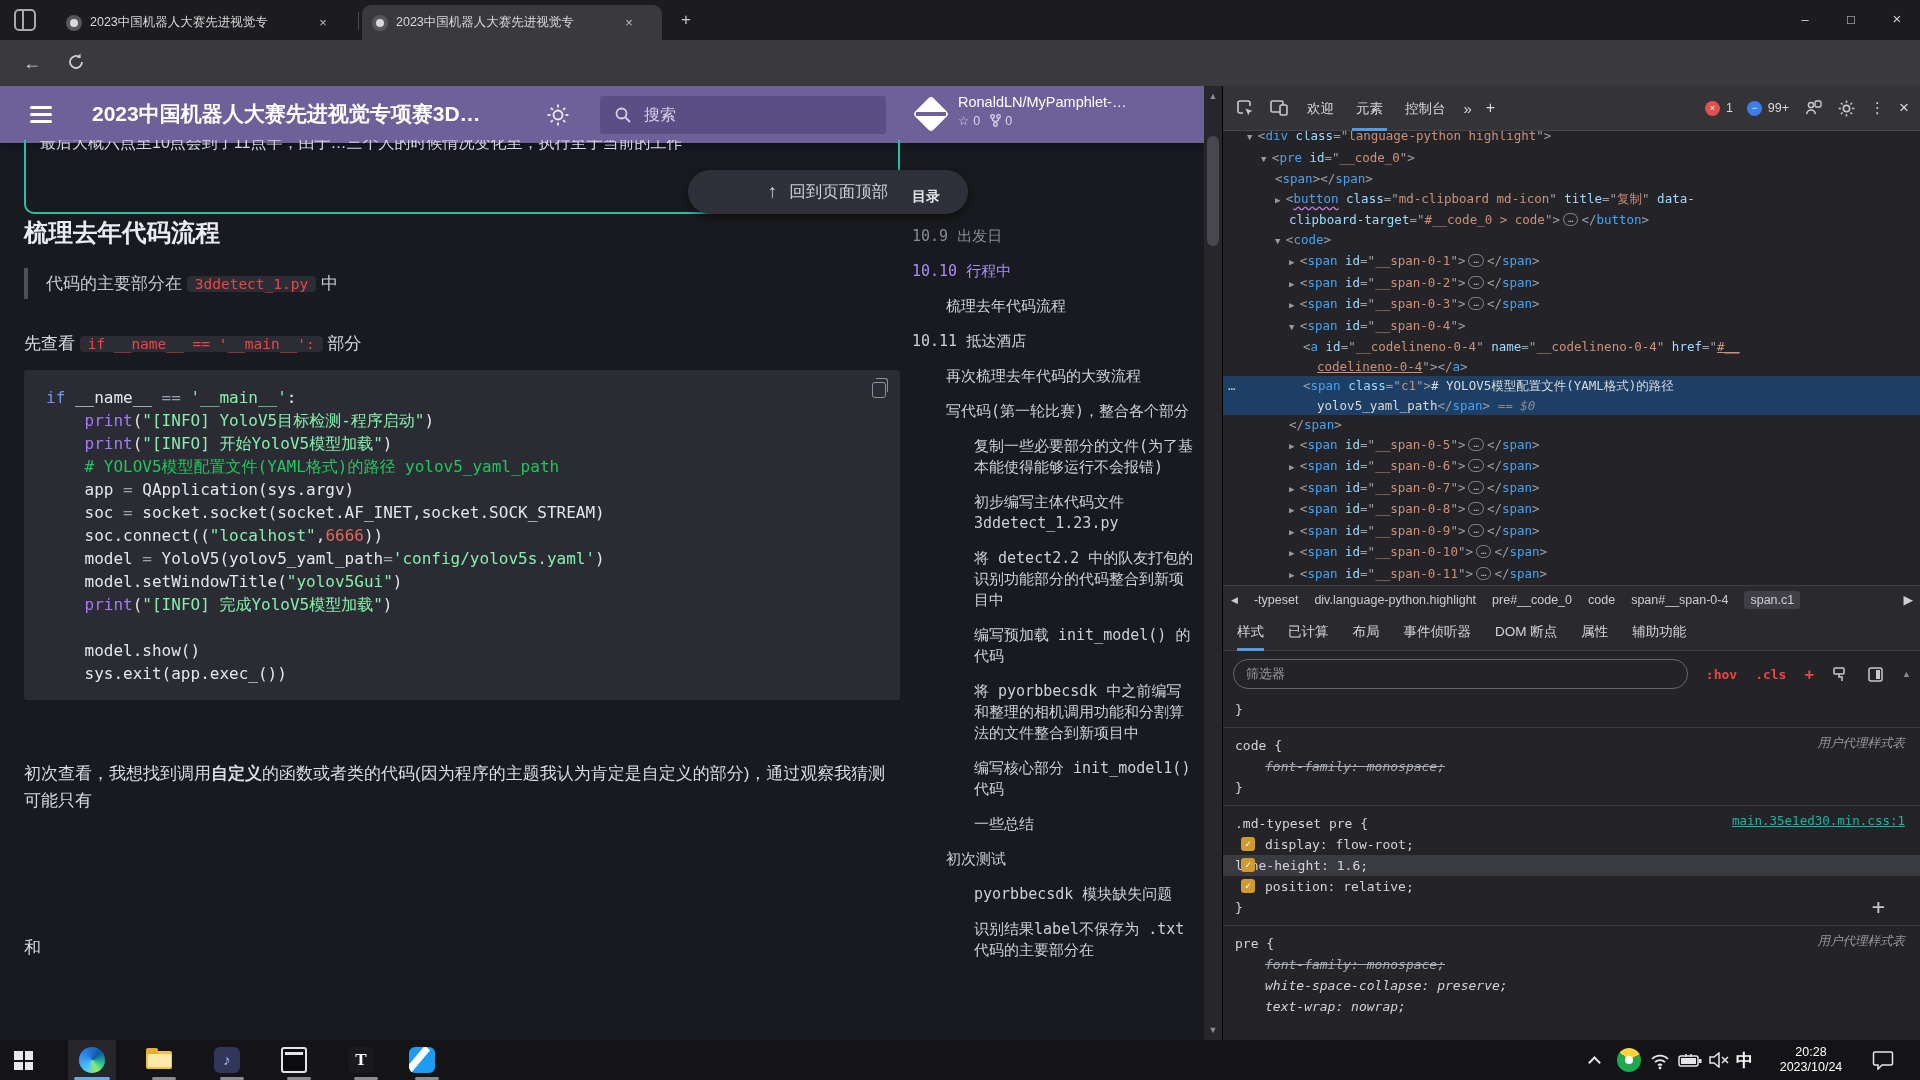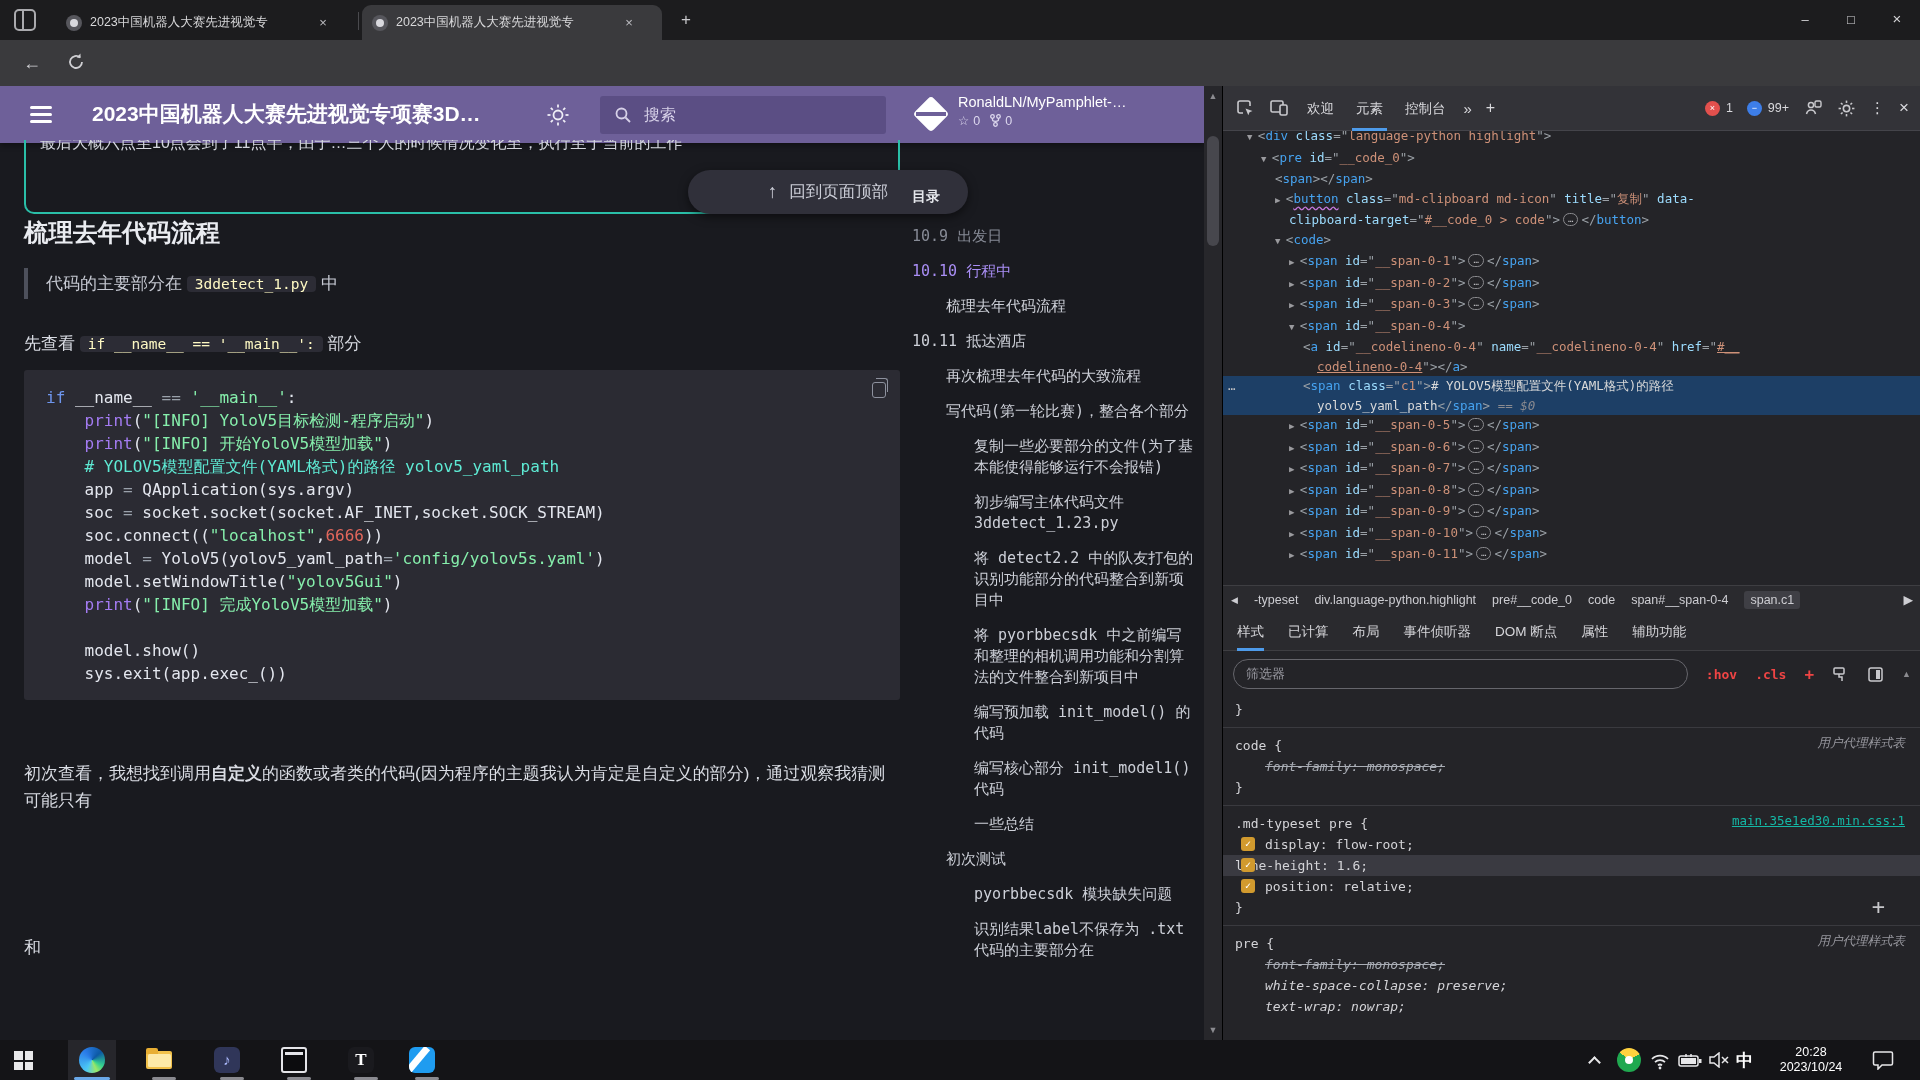--- a/index.html
+++ b/index.html
@@ -27,27 +27,27 @@
 .mkheader{left:0;top:0;width:1204px;height:57px;background:#6e6099;box-shadow:0 2px 6px rgba(0,0,0,.4);color:#fff}
 .hbar{position:absolute;height:2.5px;width:22px;background:#fff;border-radius:2px}
 .search{position:absolute;left:600px;top:10px;width:286px;height:38px;background:#5b4e84;border-radius:3px;display:flex;align-items:center;color:#d7d1e8;font-size:16px}
 .repo-name{font-size:14.5px;color:#fff;white-space:nowrap}
 .repo-stats{font-size:12.5px;color:#ddd8ee;display:flex;align-items:center;gap:4px;margin-top:3px}
 .notice{left:24px;top:54px;width:876px;height:74px;border:2px solid #2abfa8;border-top:none;border-radius:0 0 10px 10px;overflow:hidden;color:#d3d6dd;font-size:16px}
 .notice .inner{margin:-7px 14px 0 14px;white-space:nowrap;overflow:hidden}
 .btt{left:688px;top:84px;width:280px;height:44px;border-radius:24px;background:#30303a;box-shadow:0 3px 10px rgba(0,0,0,.5);display:flex;align-items:center;justify-content:center;gap:12px;color:#ccced8;font-size:16.5px}
 .h2{left:24px;top:130px;font-size:24.5px;font-weight:bold;color:#eaecf1}
 .quote{left:24px;top:182px;border-left:4px solid #4d505b;padding:4px 0 4px 18px;color:#c6c9d2;font-size:17px}
-.icode{background:#2c2c35;border-radius:4px;padding:0 8px;font-family:"DejaVu Sans Mono",monospace;font-size:14.5px;color:#fef9c3}
+.icode{background:#2c2c35;border-radius:4px;padding:0 8px;font-family:"DejaVu Sans Mono",monospace;font-size:14.5px;color:#ef4444}
 .para{color:#d9dce3;font-size:17px;line-height:27px}
 .codeblock{background:#2b2b33;border-radius:3px;padding:16px 22px;position:relative}
 .code-line{white-space:pre;line-height:23px;font-family:"DejaVu Sans Mono",monospace;font-size:16px;color:#e3e6ee}
 .copyicon{position:absolute;right:14px;top:12px;width:14px;height:16px;border:1.5px solid #8d919e;border-radius:3px}
 .copyicon:before{content:"";position:absolute;left:3px;top:-5px;width:11px;height:13px;border-top:1.5px solid #8d919e;border-right:1.5px solid #8d919e;border-radius:0 3px 0 0}
-.tk-p{color:#e3e6ee}.tk-k{color:#6e96ee}.tk-f{color:#a37bf2}.tk-s{color:#86efac}.tk-c{color:#5eead4}.tk-m{color:#e2675c}.tk-o{color:#9aa1ab}
+.tk-p{color:#e3e6ee}.tk-k{color:#6e96ee}.tk-f{color:#a37bf2}.tk-s{color:#86efac}.tk-c{color:#22c55e}.tk-m{color:#e2675c}.tk-o{color:#9aa1ab}
 
 .toc{left:912px;top:102px;width:282px}
 .toc-title{font-size:14px;font-weight:bold;color:#e4e6eb;margin-bottom:20px}
 .toc-item{font-family:"DejaVu Sans Mono",monospace;font-size:15px;line-height:21px;margin-bottom:14px;color:#cdd0d8;cursor:pointer}
 .toc-item.lvl1{padding-left:34px}
 .toc-item.lvl2{padding-left:62px}
 .toc-item.muted{color:#878b96}
 .toc-item.active{color:#a98ef5}
 
 .pagescroll{left:1204px;top:86px;width:18px;height:954px;background:#27272b;color:#8b8b90;font-size:9px;text-align:center}
@@ -287,22 +287,22 @@
       <div>
           <div class="toc-item lvl0 muted">10.9 出发日</div>
           <div class="toc-item lvl0 active">10.10 行程中</div>
           <div class="toc-item lvl1">梳理去年代码流程</div>
           <div class="toc-item lvl0">10.11 抵达酒店</div>
           <div class="toc-item lvl1">再次梳理去年代码的大致流程</div>
           <div class="toc-item lvl1">写代码(第一轮比赛)，整合各个部分</div>
           <div class="toc-item lvl2">复制一些必要部分的文件(为了基本能使得能够运行不会报错)</div>
           <div class="toc-item lvl2">初步编写主体代码文件 3ddetect_1.23.py</div>
           <div class="toc-item lvl2">将 detect2.2 中的队友打包的识别功能部分的代码整合到新项目中</div>
+          <div class="toc-item lvl2">编写预加载 init_model() 的代码</div>
           <div class="toc-item lvl2">将 pyorbbecsdk 中之前编写和整理的相机调用功能和分割算法的文件整合到新项目中</div>
-          <div class="toc-item lvl2">编写预加载 init_model() 的代码</div>
           <div class="toc-item lvl2">编写核心部分 init_model1() 代码</div>
           <div class="toc-item lvl2">一些总结</div>
           <div class="toc-item lvl1">初次测试</div>
           <div class="toc-item lvl2">pyorbbecsdk 模块缺失问题</div>
           <div class="toc-item lvl2">识别结果label不保存为 .txt 代码的主要部分在</div>
         </div>
     </div>
   </div>
 
   <div class="abs pagescroll">
@@ -369,20 +369,21 @@
         <div class="dom-row cont" style="padding-left: 66px;"><span class="tk-at">clipboard-target</span><span class="tk-pu">="</span><span class="tk-vl">#__code_0 &gt; code</span><span class="tk-pu">"&gt;</span><span class="tk-pill">…</span><span class="tk-pu">&lt;/</span><span class="tk-tag">button</span><span class="tk-pu">&gt;</span></div>
         <div class="dom-row" style="padding-left: 52px;"><span class="tk-ex">▼ </span><span class="tk-pu">&lt;</span><span class="tk-tag">code</span><span class="tk-pu">&gt;</span></div>
         <div class="dom-row" style="padding-left: 66px;"><span class="tk-ex">▶ </span><span class="tk-pu">&lt;</span><span class="tk-tag">span</span><span class="tk-pu"> </span><span class="tk-at">id</span><span class="tk-pu">="</span><span class="tk-vl">__span-0-1</span><span class="tk-pu">"&gt;</span><span class="tk-pill">…</span><span class="tk-pu">&lt;/</span><span class="tk-tag">span</span><span class="tk-pu">&gt;</span></div>
         <div class="dom-row" style="padding-left: 66px;"><span class="tk-ex">▶ </span><span class="tk-pu">&lt;</span><span class="tk-tag">span</span><span class="tk-pu"> </span><span class="tk-at">id</span><span class="tk-pu">="</span><span class="tk-vl">__span-0-2</span><span class="tk-pu">"&gt;</span><span class="tk-pill">…</span><span class="tk-pu">&lt;/</span><span class="tk-tag">span</span><span class="tk-pu">&gt;</span></div>
         <div class="dom-row" style="padding-left: 66px;"><span class="tk-ex">▶ </span><span class="tk-pu">&lt;</span><span class="tk-tag">span</span><span class="tk-pu"> </span><span class="tk-at">id</span><span class="tk-pu">="</span><span class="tk-vl">__span-0-3</span><span class="tk-pu">"&gt;</span><span class="tk-pill">…</span><span class="tk-pu">&lt;/</span><span class="tk-tag">span</span><span class="tk-pu">&gt;</span></div>
         <div class="dom-row" style="padding-left: 66px;"><span class="tk-ex">▼ </span><span class="tk-pu">&lt;</span><span class="tk-tag">span</span><span class="tk-pu"> </span><span class="tk-at">id</span><span class="tk-pu">="</span><span class="tk-vl">__span-0-4</span><span class="tk-pu">"&gt;</span></div>
         <div class="dom-row" style="padding-left: 80px;"><span class="tk-pu">&lt;</span><span class="tk-tag">a</span><span class="tk-pu"> </span><span class="tk-at">id</span><span class="tk-pu">="</span><span class="tk-vl">__codelineno-0-4</span><span class="tk-pu">" </span><span class="tk-at">name</span><span class="tk-pu">="</span><span class="tk-vl">__codelineno-0-4</span><span class="tk-pu">" </span><span class="tk-at">href</span><span class="tk-pu">="</span><span class="tk-lnk">#__</span></div>
         <div class="dom-row cont" style="padding-left: 94px;"><span class="tk-lnk">codelineno-0-4</span><span class="tk-pu">"&gt;</span><span class="tk-pu">&lt;/</span><span class="tk-tag">a</span><span class="tk-pu">&gt;</span></div>
         <div class="dom-row sel" style="padding-left: 80px;"><span class="tk-gut">…</span><span class="tk-pu">&lt;</span><span class="tk-tag">span</span><span class="tk-pu"> </span><span class="tk-at">class</span><span class="tk-pu">="</span><span class="tk-vl">c1</span><span class="tk-pu">"&gt;</span><span class="tk-tx"># YOLOV5模型配置文件(YAML格式)的路径</span></div>
         <div class="dom-row sel cont" style="padding-left: 94px;"><span class="tk-tx">yolov5_yaml_path</span><span class="tk-pu">&lt;/</span><span class="tk-tag">span</span><span class="tk-pu">&gt;</span><span class="tk-dl"> == $0</span></div>
+        <div class="dom-row" style="padding-left: 66px;"><span class="tk-pu">&lt;/</span><span class="tk-tag">span</span><span class="tk-pu">&gt;</span></div>
         <div class="dom-row" style="padding-left: 66px;"><span class="tk-ex">▶ </span><span class="tk-pu">&lt;</span><span class="tk-tag">span</span><span class="tk-pu"> </span><span class="tk-at">id</span><span class="tk-pu">="</span><span class="tk-vl">__span-0-5</span><span class="tk-pu">"&gt;</span><span class="tk-pill">…</span><span class="tk-pu">&lt;/</span><span class="tk-tag">span</span><span class="tk-pu">&gt;</span></div>
         <div class="dom-row" style="padding-left: 66px;"><span class="tk-ex">▶ </span><span class="tk-pu">&lt;</span><span class="tk-tag">span</span><span class="tk-pu"> </span><span class="tk-at">id</span><span class="tk-pu">="</span><span class="tk-vl">__span-0-6</span><span class="tk-pu">"&gt;</span><span class="tk-pill">…</span><span class="tk-pu">&lt;/</span><span class="tk-tag">span</span><span class="tk-pu">&gt;</span></div>
         <div class="dom-row" style="padding-left: 66px;"><span class="tk-ex">▶ </span><span class="tk-pu">&lt;</span><span class="tk-tag">span</span><span class="tk-pu"> </span><span class="tk-at">id</span><span class="tk-pu">="</span><span class="tk-vl">__span-0-7</span><span class="tk-pu">"&gt;</span><span class="tk-pill">…</span><span class="tk-pu">&lt;/</span><span class="tk-tag">span</span><span class="tk-pu">&gt;</span></div>
         <div class="dom-row" style="padding-left: 66px;"><span class="tk-ex">▶ </span><span class="tk-pu">&lt;</span><span class="tk-tag">span</span><span class="tk-pu"> </span><span class="tk-at">id</span><span class="tk-pu">="</span><span class="tk-vl">__span-0-8</span><span class="tk-pu">"&gt;</span><span class="tk-pill">…</span><span class="tk-pu">&lt;/</span><span class="tk-tag">span</span><span class="tk-pu">&gt;</span></div>
         <div class="dom-row" style="padding-left: 66px;"><span class="tk-ex">▶ </span><span class="tk-pu">&lt;</span><span class="tk-tag">span</span><span class="tk-pu"> </span><span class="tk-at">id</span><span class="tk-pu">="</span><span class="tk-vl">__span-0-9</span><span class="tk-pu">"&gt;</span><span class="tk-pill">…</span><span class="tk-pu">&lt;/</span><span class="tk-tag">span</span><span class="tk-pu">&gt;</span></div>
         <div class="dom-row" style="padding-left: 66px;"><span class="tk-ex">▶ </span><span class="tk-pu">&lt;</span><span class="tk-tag">span</span><span class="tk-pu"> </span><span class="tk-at">id</span><span class="tk-pu">="</span><span class="tk-vl">__span-0-10</span><span class="tk-pu">"&gt;</span><span class="tk-pill">…</span><span class="tk-pu">&lt;/</span><span class="tk-tag">span</span><span class="tk-pu">&gt;</span></div>
         <div class="dom-row" style="padding-left: 66px;"><span class="tk-ex">▶ </span><span class="tk-pu">&lt;</span><span class="tk-tag">span</span><span class="tk-pu"> </span><span class="tk-at">id</span><span class="tk-pu">="</span><span class="tk-vl">__span-0-11</span><span class="tk-pu">"&gt;</span><span class="tk-pill">…</span><span class="tk-pu">&lt;/</span><span class="tk-tag">span</span><span class="tk-pu">&gt;</span></div>
       </div>
 
     <div class="dt-scroll" style="right:0;top:45px;height:454px">

